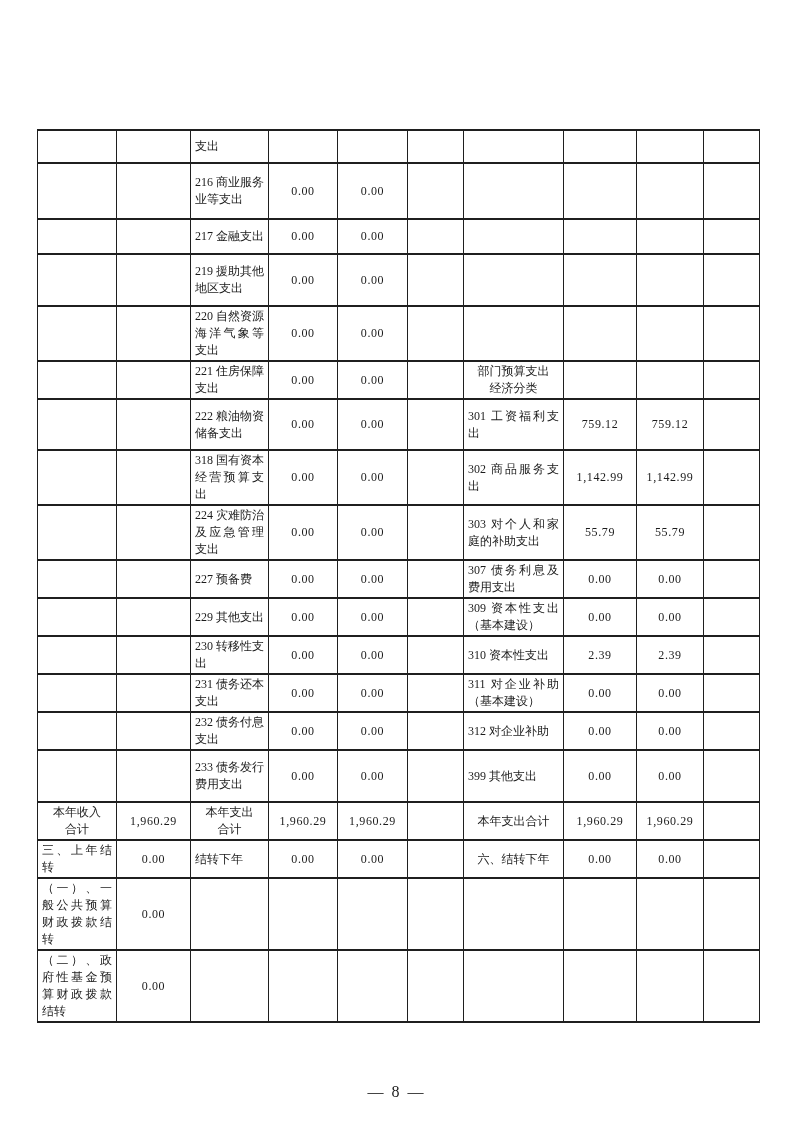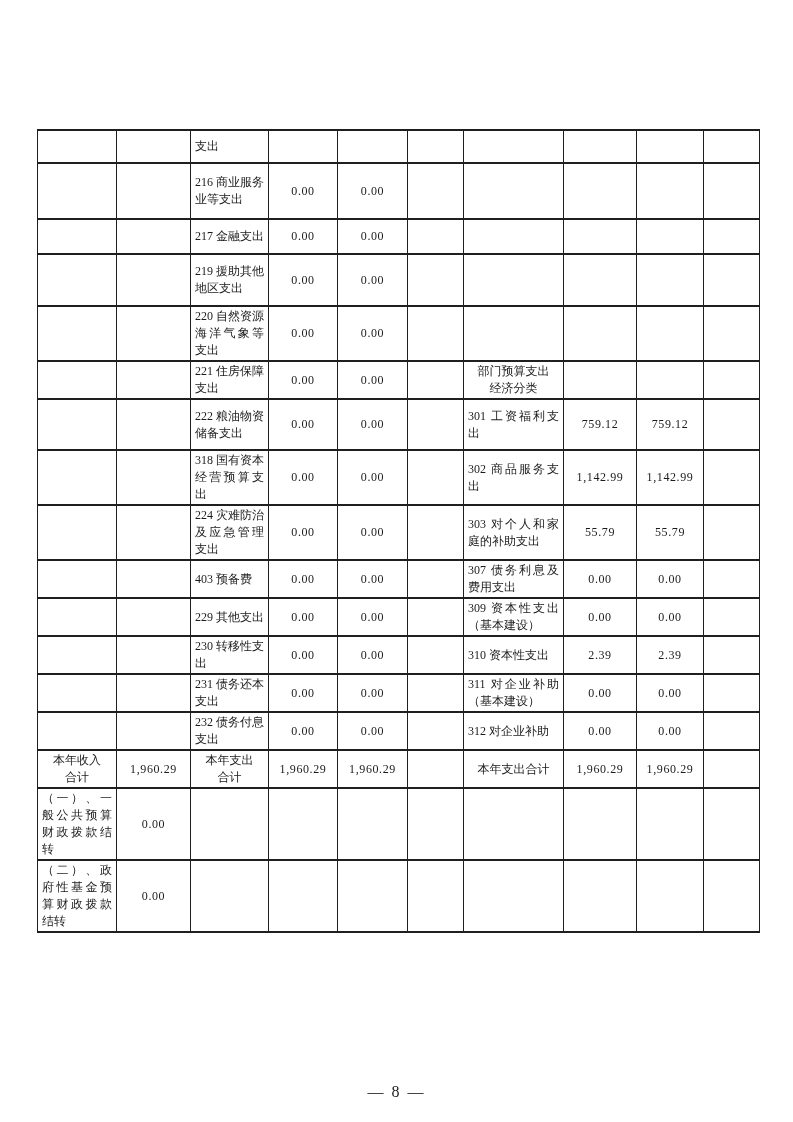--- a/index.html
+++ b/index.html
@@ -181,21 +181,21 @@
           <td class="num">0.00</td>
           <td></td>
           <td class="lab">303 对个人和家庭的补助支出</td>
           <td class="num">55.79</td>
           <td class="num">55.79</td>
           <td></td>
         </tr>
         <tr style="height: 34px;">
           <td></td>
           <td></td>
-          <td class="lab">403 预备费</td>
+          <td class="lab">227 预备费</td>
           <td class="num">0.00</td>
           <td class="num">0.00</td>
           <td></td>
           <td class="lab">307 债务利息及费用支出</td>
           <td class="num">0.00</td>
           <td class="num">0.00</td>
           <td></td>
         </tr>
         <tr style="height: 37px;">
           <td></td>
@@ -238,32 +238,56 @@
           <td></td>
           <td class="lab">232 债务付息支出</td>
           <td class="num">0.00</td>
           <td class="num">0.00</td>
           <td></td>
           <td class="lab">312 对企业补助</td>
           <td class="num">0.00</td>
           <td class="num">0.00</td>
           <td></td>
         </tr>
+        <tr style="height: 52px;">
+          <td></td>
+          <td></td>
+          <td class="lab">233 债务发行费用支出</td>
+          <td class="num">0.00</td>
+          <td class="num">0.00</td>
+          <td></td>
+          <td class="lab">399 其他支出</td>
+          <td class="num">0.00</td>
+          <td class="num">0.00</td>
+          <td></td>
+        </tr>
         <tr style="height: 38px;">
           <td class="ctr">本年收入
 合计</td>
           <td class="num">1,960.29</td>
           <td class="ctr">本年支出
 合计</td>
           <td class="num">1,960.29</td>
           <td class="num">1,960.29</td>
           <td></td>
           <td class="ctr">本年支出合计</td>
           <td class="num">1,960.29</td>
           <td class="num">1,960.29</td>
+          <td></td>
+        </tr>
+        <tr style="height: 37px;">
+          <td class="lab">三、上年结转</td>
+          <td class="num">0.00</td>
+          <td class="lab">结转下年</td>
+          <td class="num">0.00</td>
+          <td class="num">0.00</td>
+          <td></td>
+          <td class="ctr">六、结转下年</td>
+          <td class="num">0.00</td>
+          <td class="num">0.00</td>
           <td></td>
         </tr>
         <tr style="height: 72px;">
           <td class="lab">（一）、一般公共预算财政拨款结转</td>
           <td class="num">0.00</td>
           <td></td>
           <td></td>
           <td></td>
           <td></td>
           <td></td>

